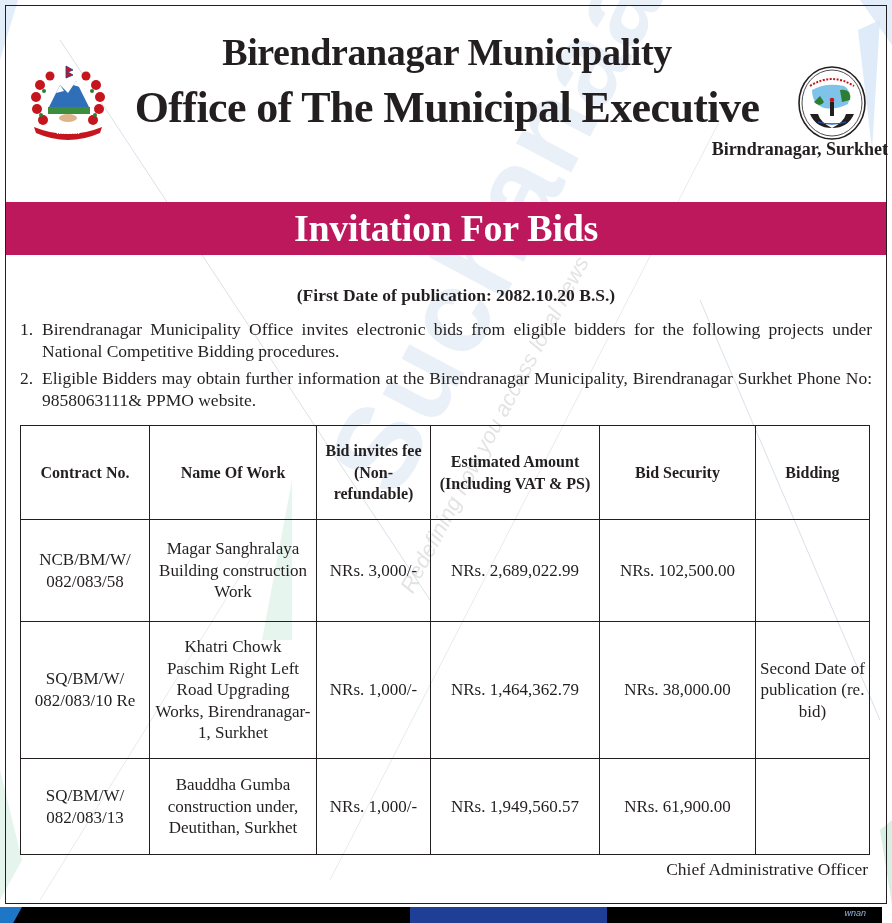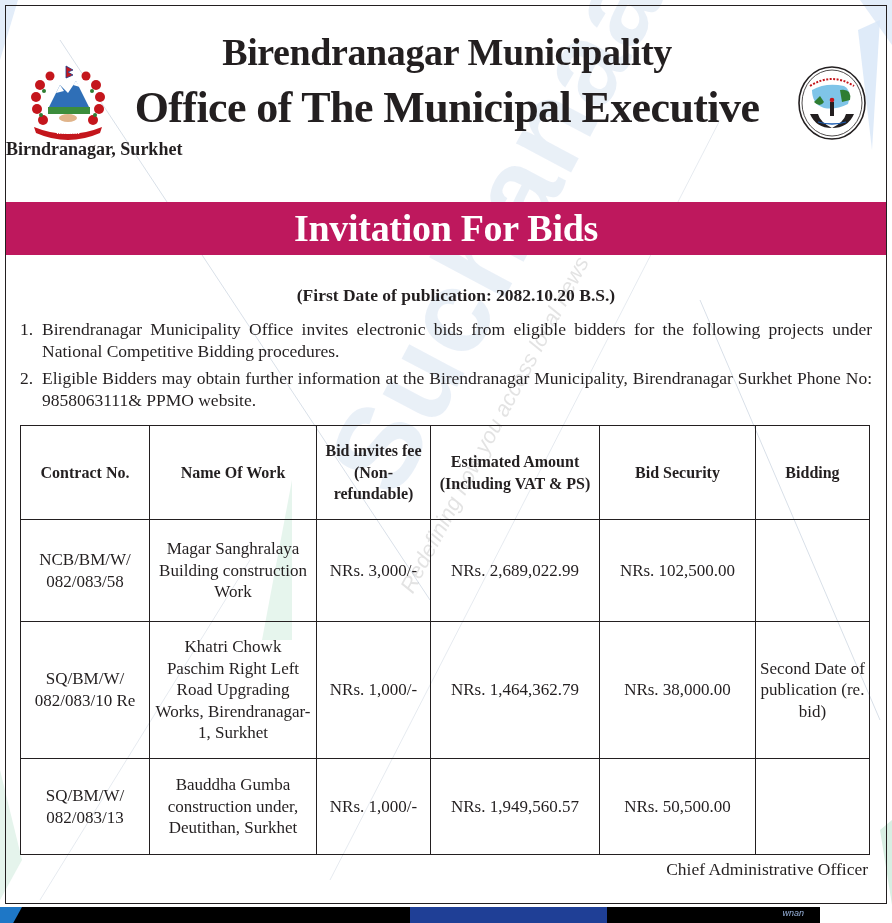--- a/index.html
+++ b/index.html
@@ -31,21 +31,21 @@
 
     .title1 {
       position: absolute; left: 0; top: 24px; width: 882px; text-align: center;
       font-size: 38px; font-weight: bold; letter-spacing: -0.4px; color: #231f20;
     }
     .title2 {
       position: absolute; left: 0; top: 76px; width: 882px; text-align: center;
       font-size: 44px; font-weight: bold; letter-spacing: -0.6px; color: #231f20;
     }
     .addr1, .addr2 {
-      position: absolute; left: 0; width: 882px; text-align: left;
+      position: absolute; left: 0; width: 882px; text-align: right;
       font-size: 18px; font-weight: bold; color: #231f20;
     }
     .addr1 { top: 133px; }
     .addr2 { top: 162px; }
 
     .band {
       position: absolute; left: 0; top: 196px; width: 880px; height: 53px;
       background: #be185d; color: #ffffff; text-align: center;
       font-size: 38px; font-weight: bold; line-height: 53px; letter-spacing: -0.3px;
     }
@@ -76,21 +76,21 @@
     tr.r1 td { height: 102px; }
     tr.r2 td { height: 137px; }
     tr.r3 td { height: 96px; }
 
     .signature {
       position: absolute; right: 18px; top: 853px;
       font-size: 17.5px; font-weight: normal; color: #231f20;
     }
 
     
-    .footer-strip { position: absolute; left: 0; top: 907px; width: 820px; height: 16px; background: #000; z-index: 2; }
+    .footer-strip { position: absolute; left: 0; top: 907px; width: 882px; height: 16px; background: #000; z-index: 2; }
     .footer-blue { position: absolute; left: 410px; top: 0; width: 197px; height: 16px; background: #1f3f96; }
     .footer-accent { position: absolute; left: 0; top: 0; width: 22px; height: 16px; background: #1e77c6; clip-path: polygon(0 0, 100% 0, 60% 100%, 0 100%); }
     .footer-credit {
       position: absolute; right: 16px; top: 1px; font-family: "Liberation Sans", "DejaVu Sans", sans-serif;
       font-size: 9px; font-style: italic; color: #9bb6e0;
     }
   </style>
 </head>
 <body>
 
@@ -214,21 +214,21 @@
         <td>NRs. 1,000/-</td>
         <td>NRs. 1,464,362.79</td>
         <td>NRs. 38,000.00</td>
         <td>Second Date of publication (re. bid)</td>
       </tr>
       <tr class="r3">
         <td>SQ/BM/W/ 082/083/13</td>
         <td>Bauddha Gumba construction under, Deutithan, Surkhet</td>
         <td>NRs. 1,000/-</td>
         <td>NRs. 1,949,560.57</td>
-        <td>NRs. 50,500.00</td>
+        <td>NRs. 61,900.00</td>
         <td></td>
       </tr>
     </tbody>
   </table>
 
   <div class="signature">Chief Administrative Officer</div>
 </div>
 
 <div class="footer-strip">
   <div class="footer-accent"></div>

